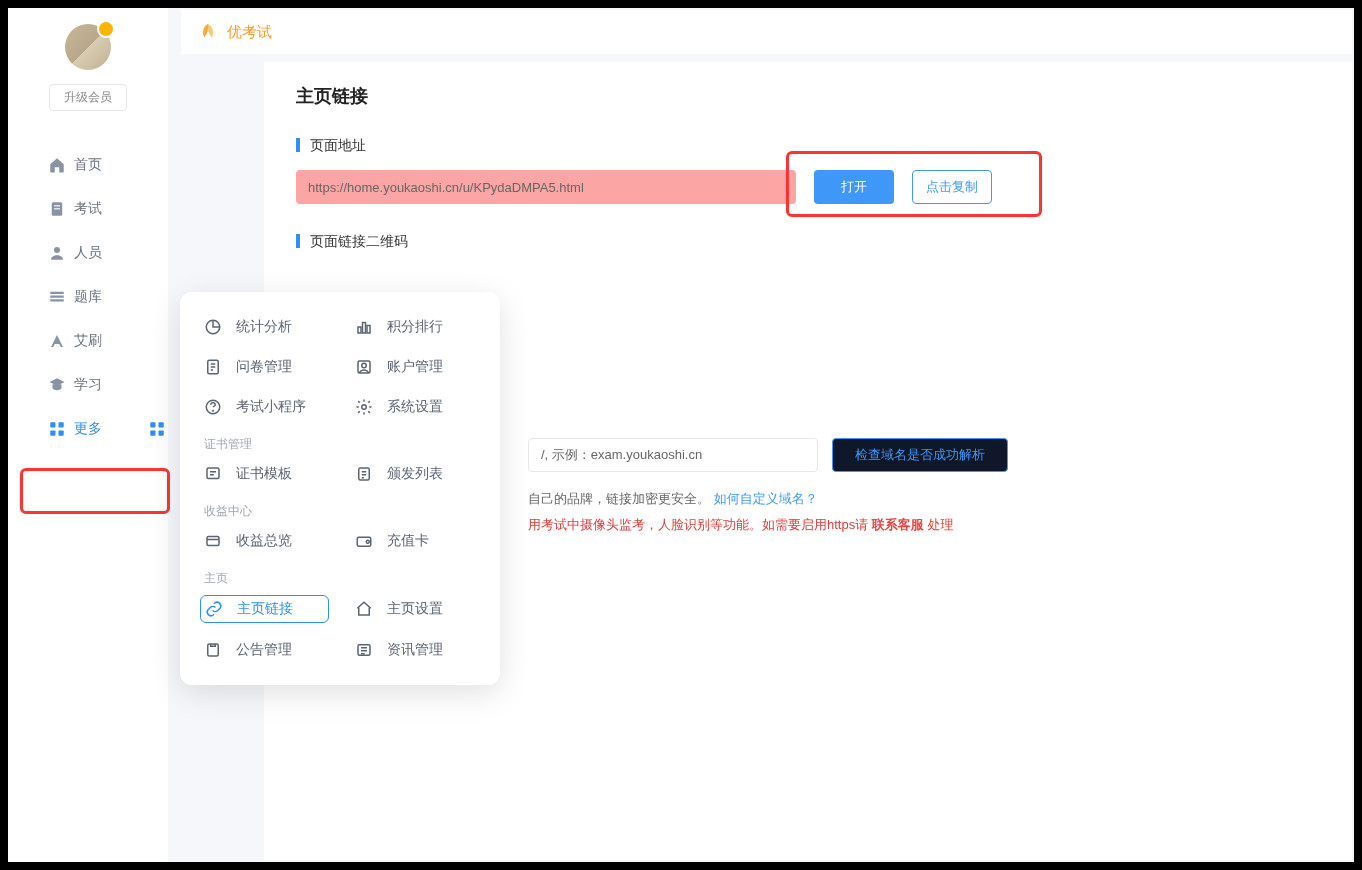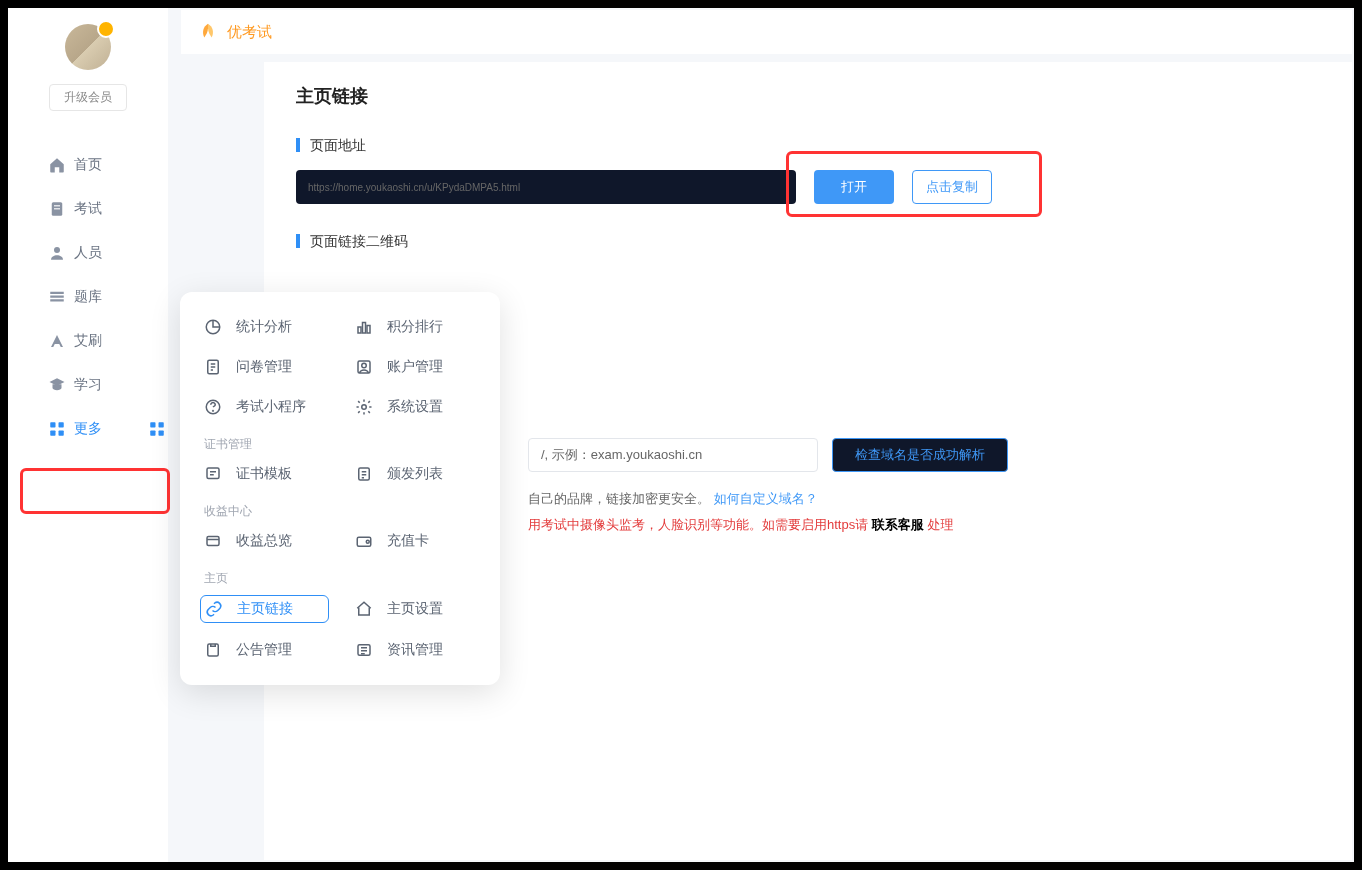--- a/index.html
+++ b/index.html
@@ -21,31 +21,31 @@
     
     .header { position:absolute; left:173px; right:2px; top:2px; height:44px; background:#fff; display:flex; align-items:center; padding-left:16px; }
     .logo{width:22px;height:22px;margin-right:8px;}
     .logo svg{width:22px;height:22px;}
     .brand{color:#ff9a22;font-size:15px; font-weight:500;}
     
     .main { position:absolute; left:256px; right:2px; top:54px; bottom:2px; background:#fff; padding:22px 32px; overflow:hidden; }
     .page-title{font-size:18px; font-weight:700; color:#222; margin-bottom:30px;}
     .section-title{font-size:14px; color:#333; padding-left:10px; border-left:4px solid #2f8ff6; line-height:1; margin-bottom:18px;}
     .url-row{display:flex; align-items:center; gap:18px; margin-bottom:30px;}
-    .url-input{flex:0 0 500px; height:34px; border:none; background:#0f172a; border-radius:4px; padding:0 12px; font-size:10px; color:#666; outline:none;}
+    .url-input{flex:0 0 500px; height:34px; border:none; background:#fca5a5; border-radius:4px; padding:0 12px; font-size:13px; color:#666; outline:none;}
     .btn{height:34px; border-radius:4px; font-size:13px; display:inline-flex; align-items:center; justify-content:center; cursor:pointer;}
     .btn-primary{background:#3f98f7; color:#fff; border:none; width:80px;}
     .btn-outline{background:#fff; color:#3f98f7; border:1px solid #3f98f7; width:80px;}
     .btn-outline-wide{background:#0f172a; color:#3f98f7; border:1px solid #3f98f7; padding:0 22px;}
     .domain-row{display:flex;align-items:center;gap:14px;margin-bottom:18px;}
     .domain-input{width:290px;height:34px;border:1px solid #e3e6eb;border-radius:4px;padding:0 12px;font-size:13px;color:#666;outline:none;}
     .help-line{font-size:13px;color:#666;margin-bottom:8px;}
     .help-line .link{color:#3f98f7;}
     .warn-line{font-size:13px;color:#e33b3b;}
-    .warn-line .link{color:#000000;font-weight:700;}
+    .warn-line .link{color:#ef4444;font-weight:700;}
     
     .popover{position:absolute; width:320px; background:#fff; border-radius:12px; box-shadow:0 8px 32px rgba(0,0,0,0.12); padding:22px 12px 22px 12px; z-index:40;}
     .pop-grid{display:grid; grid-template-columns:1fr 1fr; column-gap:22px; row-gap:14px; padding:0 8px;}
     .pop-item{display:flex;align-items:center;gap:14px;color:#5b6472;font-size:14px;cursor:pointer;padding:4px 4px;}
     .pop-item .pic{width:18px;height:18px;flex-shrink:0;}
     .pop-item .pic svg{width:18px;height:18px;stroke:#5b6472;}
     .pop-section{color:#a0a6b1;font-size:12px;padding:16px 12px 8px;}
     .pop-item.active{color:#2f8ff6; border:1px solid #2f8ff6; border-radius:6px; padding:4px 4px;}
     .pop-item.active .pic svg{stroke:#2f8ff6;}
     

